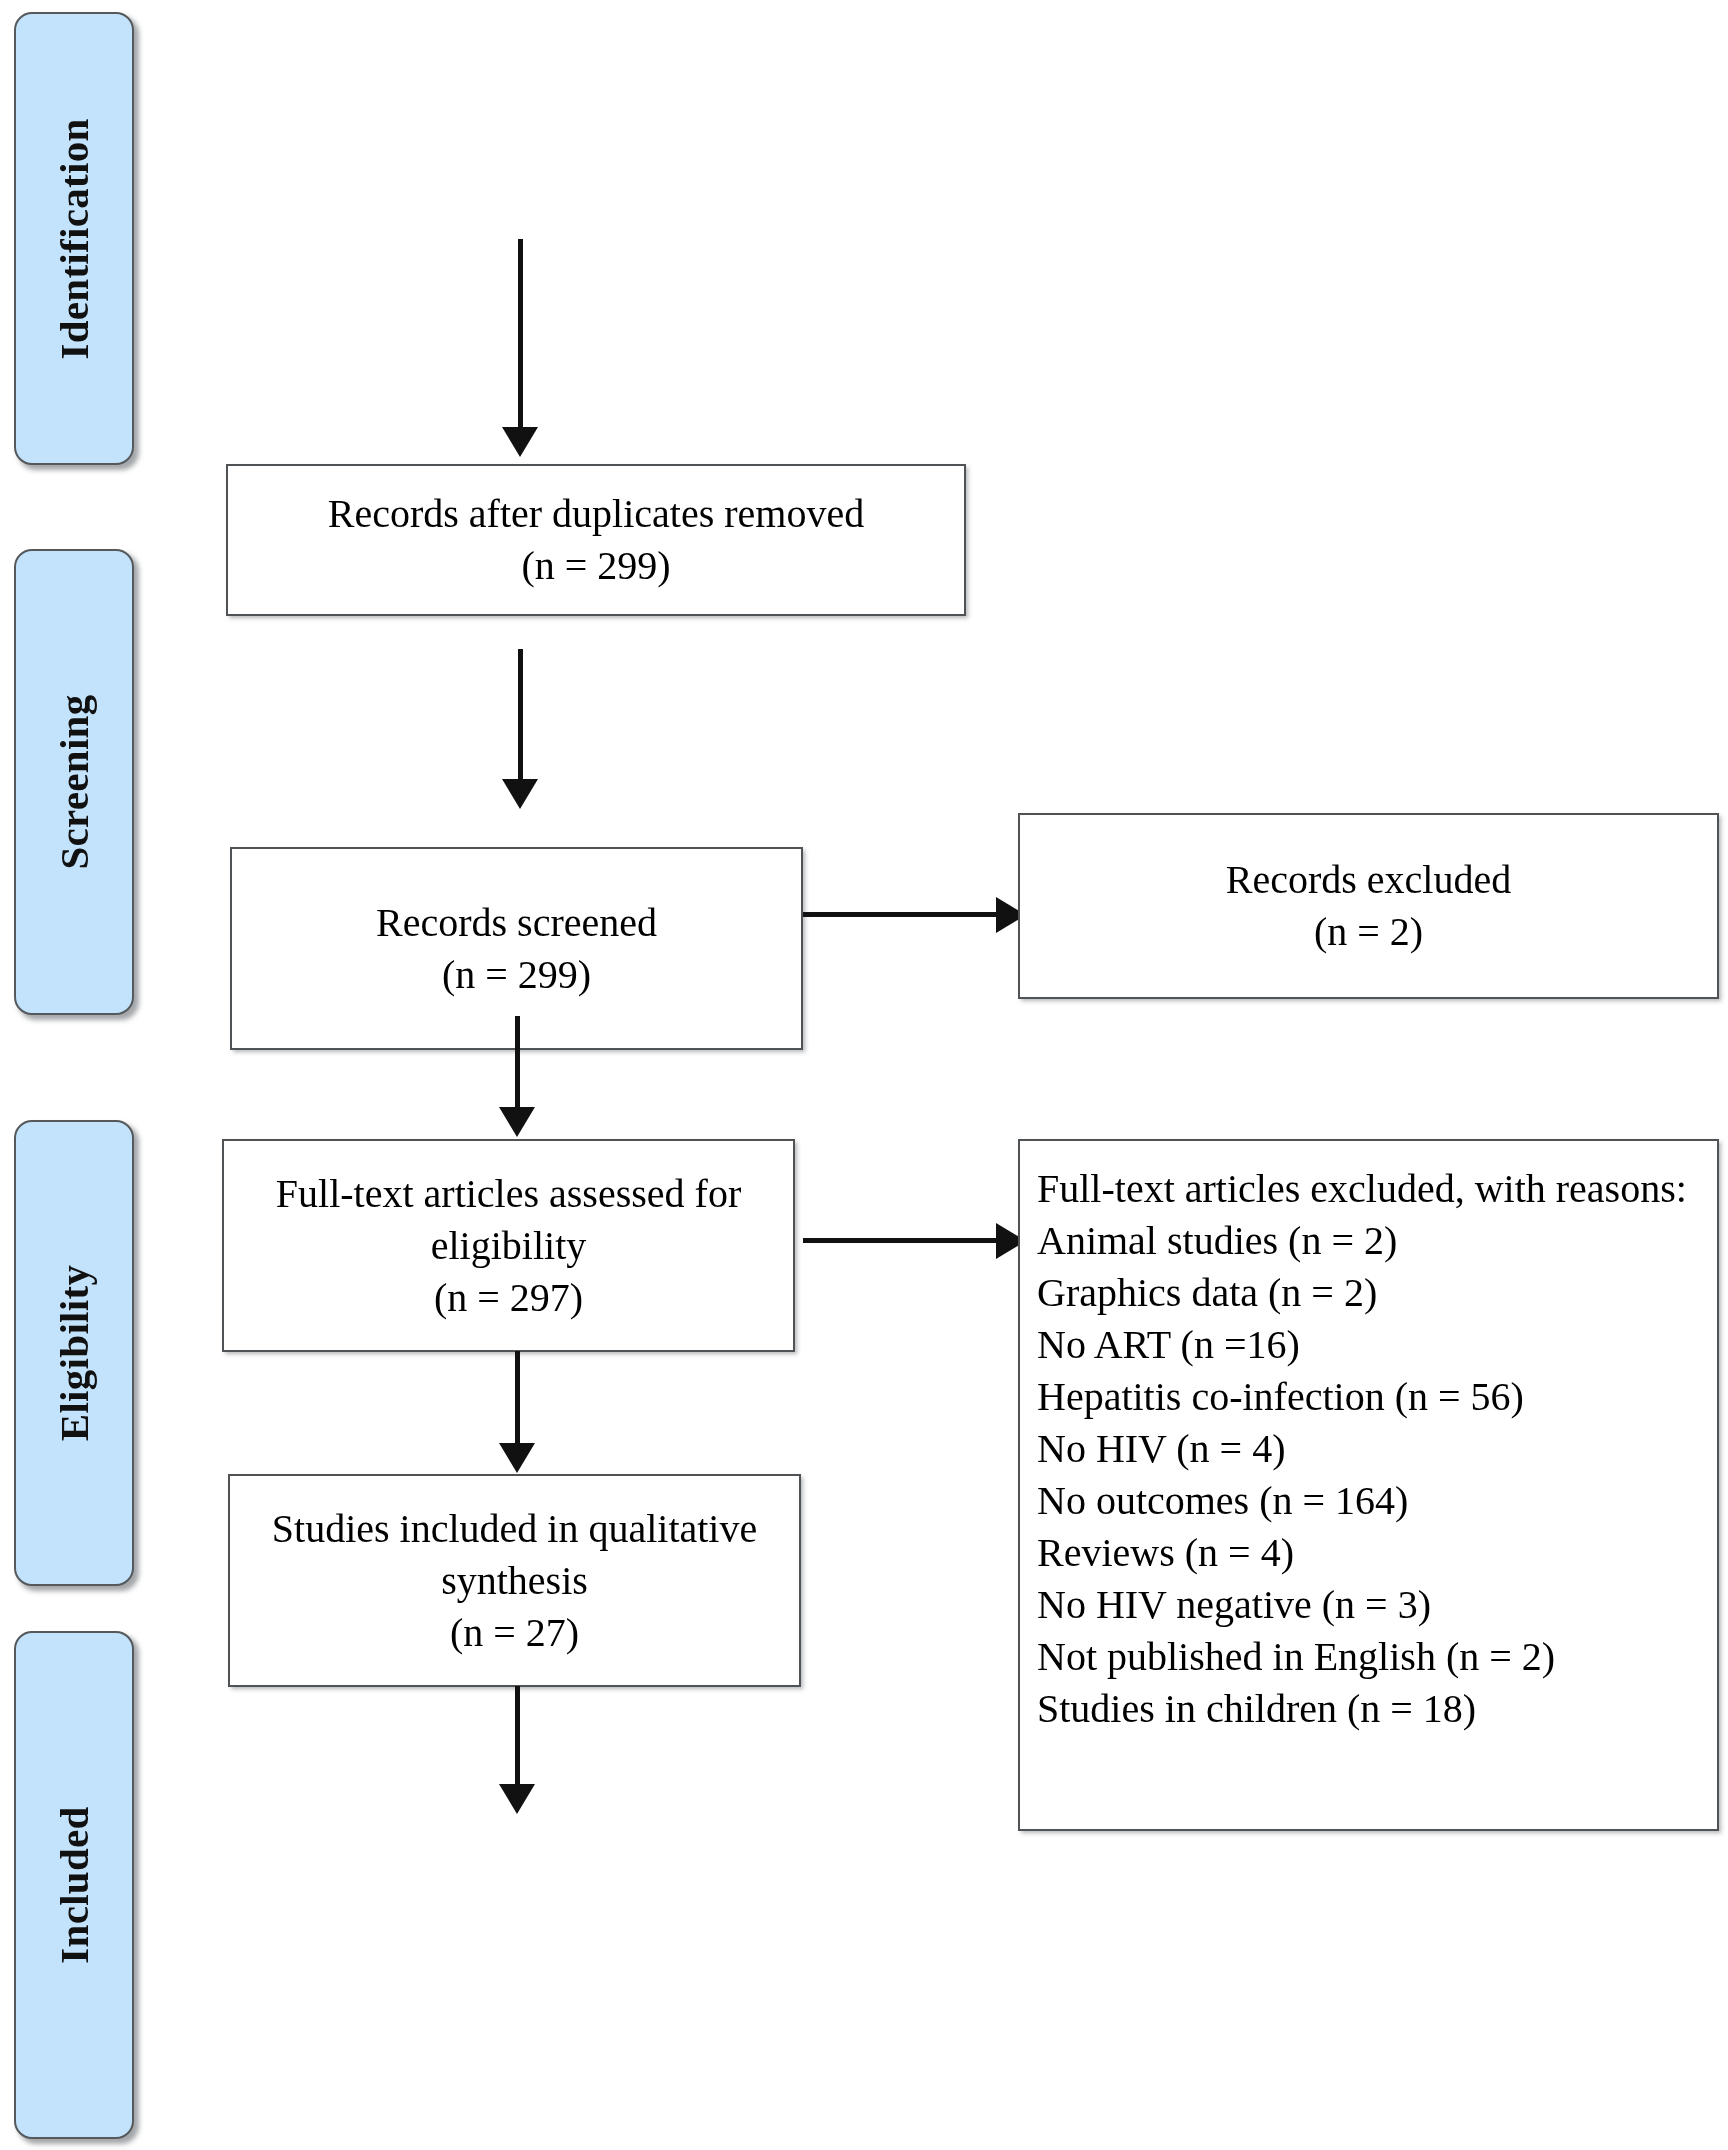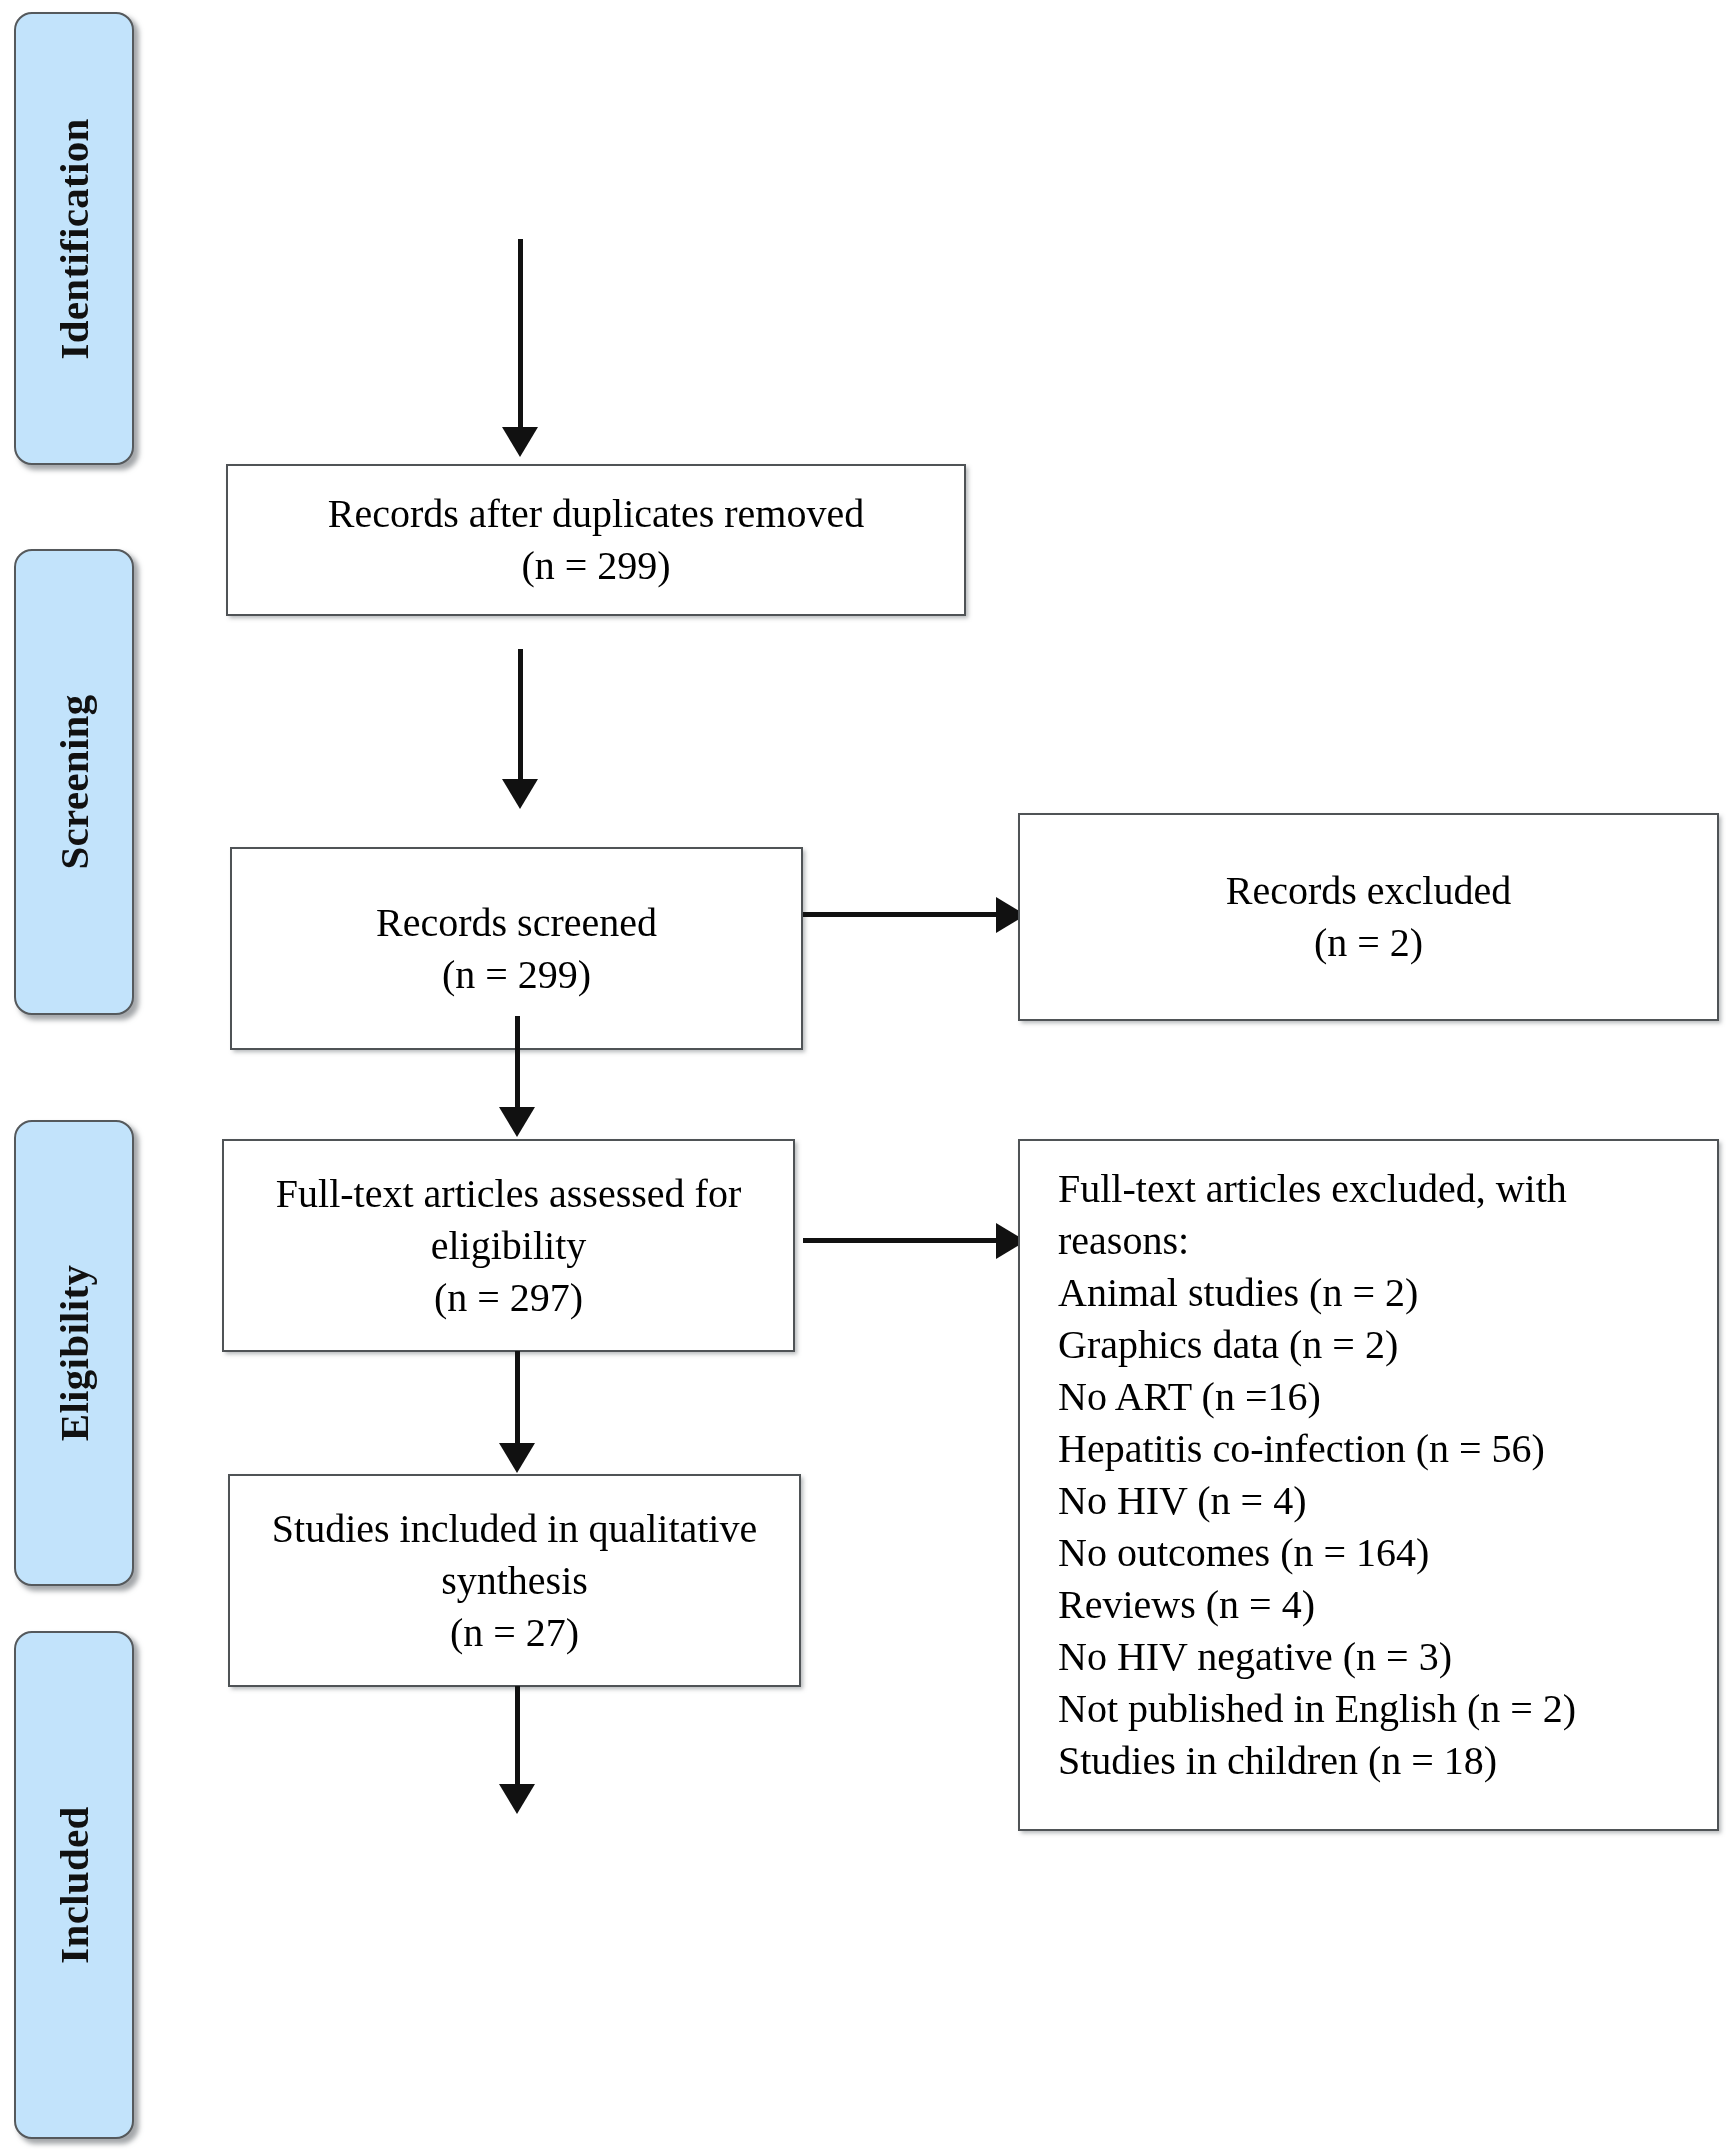--- a/index.html
+++ b/index.html
@@ -56,21 +56,21 @@
     width: 100%;
     text-align: center;
     font-size: 40px;
     line-height: 1.30;
     padding: 0 18px;
     box-sizing: border-box;
     white-space: pre-line;
   }
   .box-text.left-align {
     text-align: left;
-    padding: 0 38px;
+    padding: 0 17px;
   }
 
   
   .v-line {
     position: absolute;
     width: 4.8px;
     background: #111111;
   }
   .h-line {
     position: absolute;
@@ -128,21 +128,21 @@
   <div class="arrow-down" style="left:502px; top:779px;"></div>
 
   <div class="flow-box" style="left:230px; top:847px; width:573px; height:203px;">
     <div class="box-text">Records screened
 (n = 299)</div>
   </div>
 
   <div class="h-line" style="left:803px; top:912px; width:206px; height:4.8px;"></div>
   <div class="arrow-right" style="left:996px; top:897px;"></div>
 
-  <div class="flow-box" style="left:1018px; top:813px; width:701px; height:208px;">
+  <div class="flow-box" style="left:1018px; top:813px; width:701px; height:186px;">
     <div class="box-text">Records excluded
 (n = 2)</div>
   </div>
 
   <div class="v-line" style="left:515px; top:1016px; width:4.8px; height:96px;"></div>
   <div class="arrow-down" style="left:499px; top:1107px;"></div>
 
   <div class="flow-box" style="left:222px; top:1139px; width:573px; height:213px;">
     <div class="box-text">Full-text articles assessed for eligibility
 (n = 297)</div>

